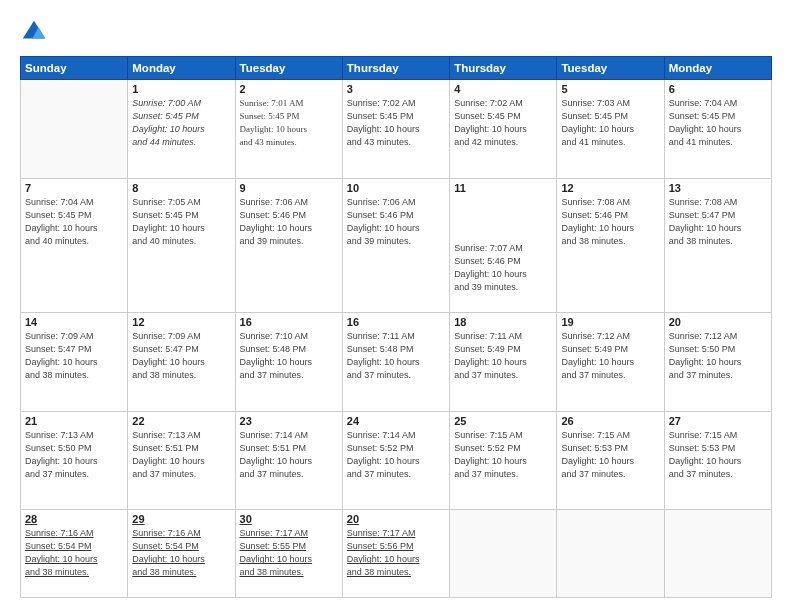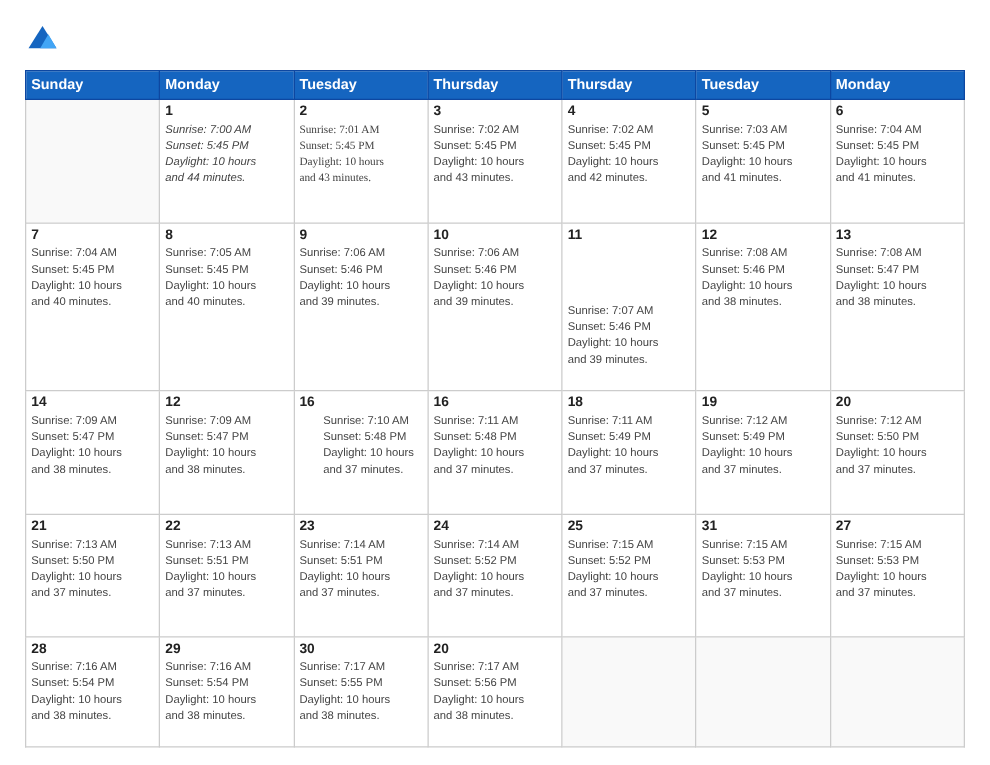--- a/index.html
+++ b/index.html
@@ -77,20 +77,21 @@
       font-size: 9.5px;
       color: #333;
       background: #fff;
       height: 88px;
     }
     .calendar td.empty {
       background: #f9f9f9;
     }
     .calendar tr:last-child td {
       height: 78px;
+      text-decoration: underline;
     }
     .day-num {
       font-size: 11px;
       font-weight: bold;
       color: #222;
       display: block;
       margin-bottom: 2px;
     }
     .day-info {
       font-size: 9px;
@@ -238,21 +239,21 @@
           </td>
           <td>
             <span class="day-num">12</span>
             <div class="day-info" style="white-space: pre-line;">Sunrise: 7:09 AM
 Sunset: 5:47 PM
 Daylight: 10 hours
 and 38 minutes.</div>
           </td>
           <td>
             <span class="day-num">16</span>
-            <div class="day-info" style="white-space: pre-line; margin-left: 19px;">Sunrise: 7:10 AM
+            <div class="day-info" style="white-space: pre-line;">Sunrise: 7:10 AM
 Sunset: 5:48 PM
 Daylight: 10 hours
 and 37 minutes.</div>
           </td>
           <td>
             <span class="day-num">16</span>
             <div class="day-info" style="white-space: pre-line;">Sunrise: 7:11 AM
 Sunset: 5:48 PM
 Daylight: 10 hours
 and 37 minutes.</div>
@@ -309,21 +310,21 @@
 and 37 minutes.</div>
           </td>
           <td>
             <span class="day-num">25</span>
             <div class="day-info" style="white-space: pre-line;">Sunrise: 7:15 AM
 Sunset: 5:52 PM
 Daylight: 10 hours
 and 37 minutes.</div>
           </td>
           <td>
-            <span class="day-num">31</span>
+            <span class="day-num">26</span>
             <div class="day-info" style="white-space: pre-line;">Sunrise: 7:15 AM
 Sunset: 5:53 PM
 Daylight: 10 hours
 and 37 minutes.</div>
           </td>
           <td>
             <span class="day-num">27</span>
             <div class="day-info" style="white-space: pre-line;">Sunrise: 7:15 AM
 Sunset: 5:53 PM
 Daylight: 10 hours

